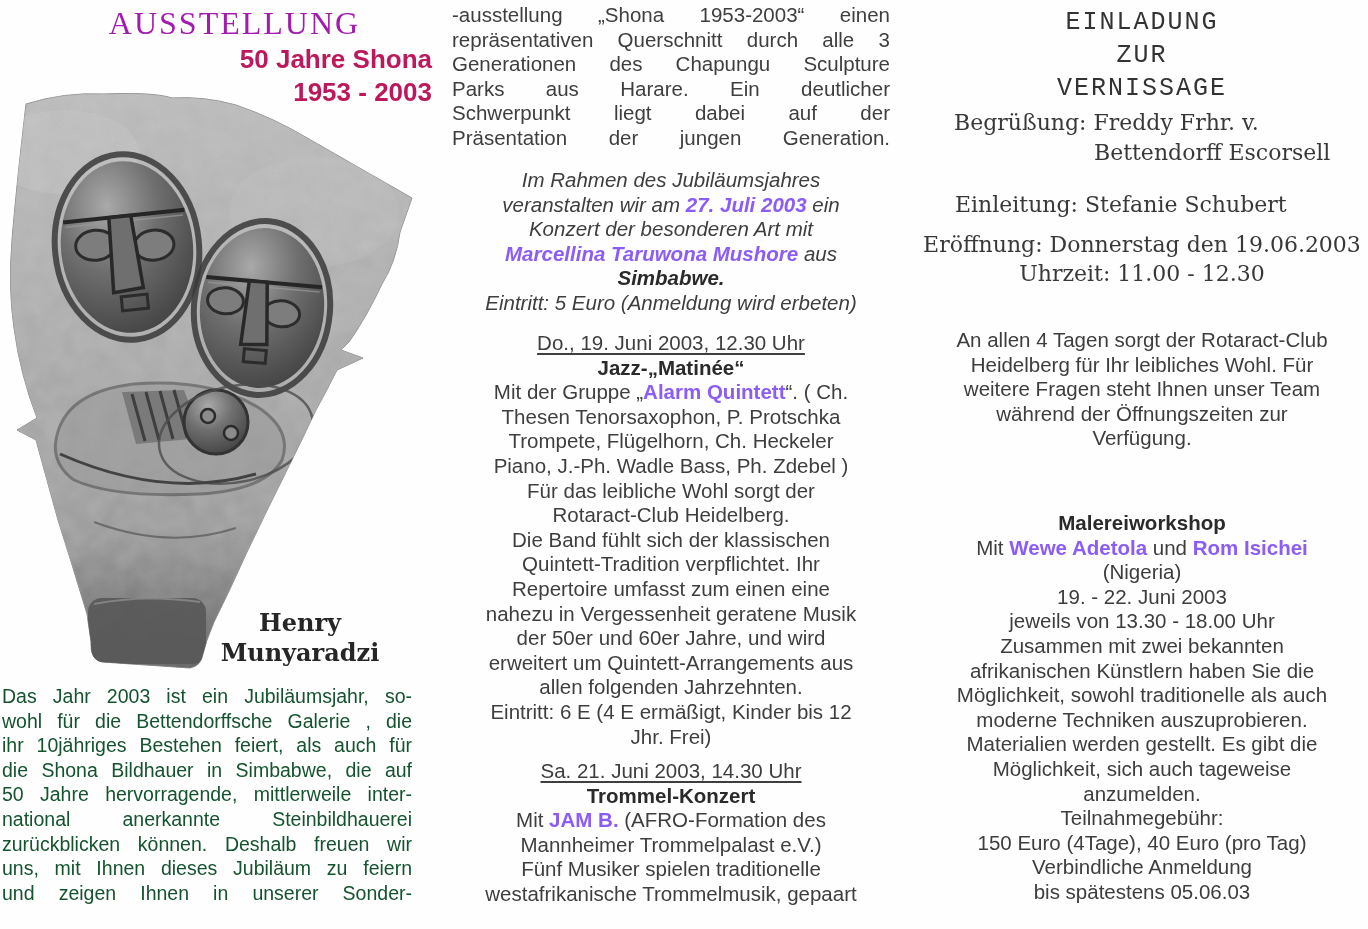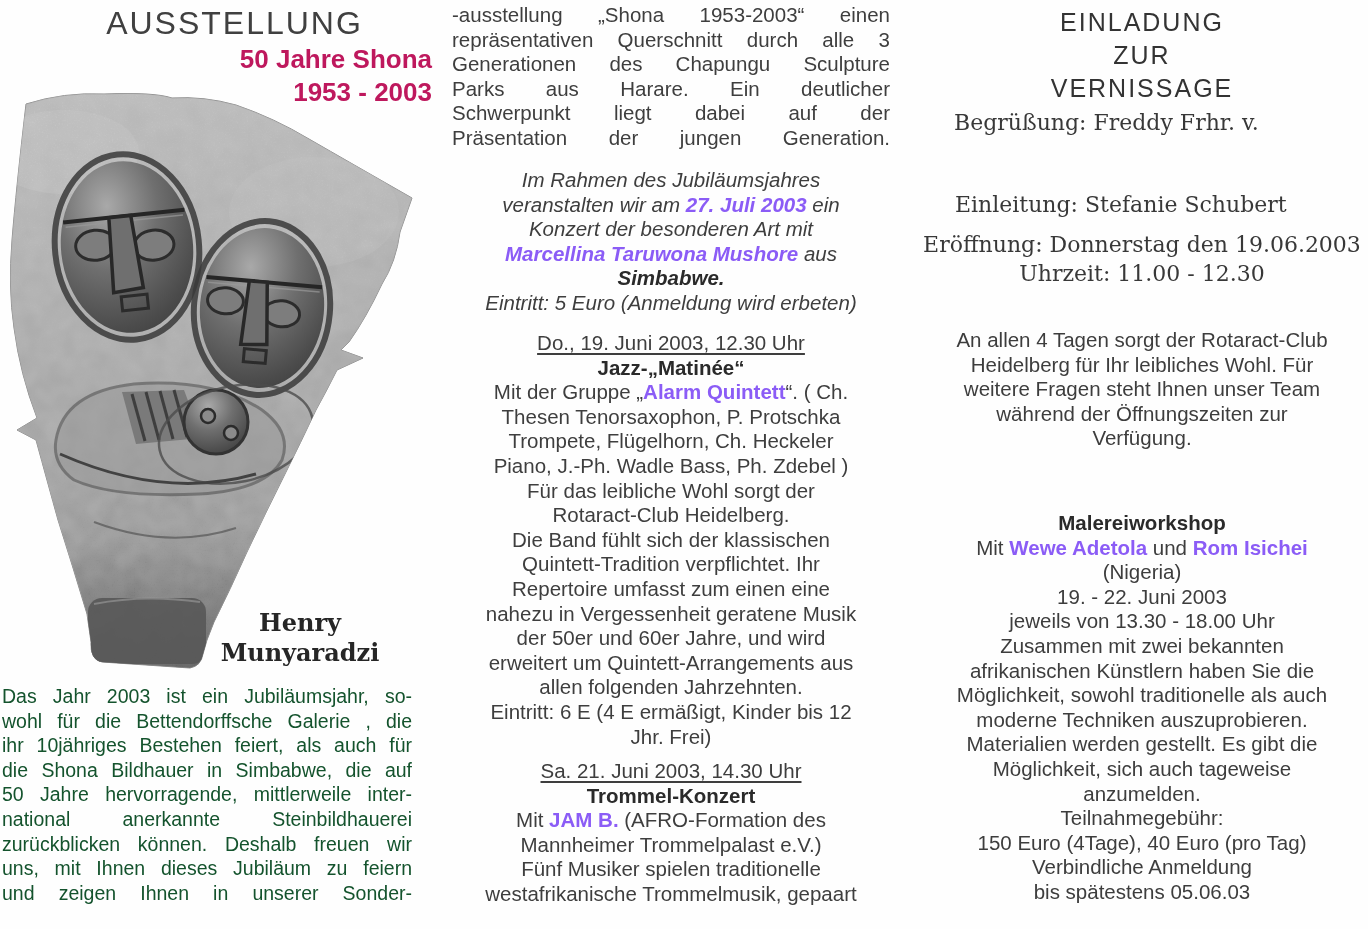--- a/index.html
+++ b/index.html
@@ -1,43 +1,43 @@
 <!DOCTYPE html>
 <html><head>
 <meta charset="utf-8">
 <style>
   html,body{margin:0;padding:0;background:#fdfdfd;}
   .page{position:relative;width:1368px;height:929px;background:#fefefe;overflow:hidden;
         font-family:"Liberation Sans",sans-serif;color:#3d3d3d;}
   .col{position:absolute;top:0;height:929px;}
   
   .col-left{left:0;width:432px;}
-  .exh-title{margin:3px 0 0;text-align:center;font-family:Liberation Sans, sans-serif;font-weight:400;
-             font-size:32px;line-height:40px;letter-spacing:2px;color:#404040;padding-left:37px;}
+  .exh-title{margin:3px 0 0;text-align:center;font-family:Liberation Serif, serif;font-weight:400;
+             font-size:32px;line-height:40px;letter-spacing:2px;color:#a21caf;padding-left:37px;}
   .exh-sub{text-align:right;font-weight:700;font-size:26px;line-height:33px;color:#be185d;margin-left:42px;}
   .sculpture{position:absolute;left:4px;top:92px;width:415px;height:588px;}
   .caption{position:absolute;left:208px;top:608px;width:184px;text-align:center;
            font-family:"DejaVu Serif",serif;font-weight:700;font-size:24px;line-height:30px;color:#262626;}
   .left-para{position:absolute;left:2px;top:684px;width:410px;font-size:19.5px;line-height:24.6px;color:#14532d;}
   .jlines>div{text-align:justify;text-align-last:justify;}
   
   .col-mid{left:452px;width:440px;font-size:20.5px;line-height:24.6px;color:#3e3e3e;}
   .col-mid .block{position:absolute;left:0;width:438px;}
   .para1{top:3px;}
   .concert{top:168px;font-style:italic;}
   .jazz{top:331px;}
   .drums{top:759px;}
   .clines div{text-align:center;}
   .uline{text-decoration:underline;text-underline-offset:3px;}
   b{font-weight:700;color:#8b5cf6;}
   .bold-line{font-weight:700;color:#2a2a2a;}
   
   .col-right{left:916px;width:452px;}
   .col-right .rblock{position:absolute;left:0;width:452px;}
-  .invite-heading{top:6px;text-align:center;font-family:Liberation Sans, sans-serif;
+  .invite-heading{top:6px;text-align:center;font-family:Liberation Mono, monospace;
                   font-size:25px;line-height:33px;letter-spacing:2px;color:#333;}
   .seriftext{font-family:"DejaVu Serif",serif;font-size:22px;line-height:30px;color:#383838;}
   .greeting{top:108px;}
   .greeting .l1{padding-left:38px;}
   .greeting .l2{padding-left:178px;}
   .intro{top:190px;padding-left:39px;box-sizing:border-box;}
   .opening{top:230px;text-align:center;line-height:29px;}
   .care{top:328px;font-size:20.5px;line-height:24.6px;}
   .care div{text-align:center;}
   .workshop{top:511px;font-size:20.5px;line-height:24.6px;}
@@ -218,20 +218,21 @@
 
   <section class="col col-right">
     <div class="rblock invite-heading">
         <div>EINLADUNG</div>
         <div>ZUR</div>
         <div>VERNISSAGE</div>
       </div>
 
     <div class="rblock greeting seriftext">
       <div class="l1">Begrüßung: Freddy Frhr. v.</div>
+      <div class="l2">Bettendorff Escorsell</div>
     </div>
 
     <div class="rblock intro seriftext">Einleitung: Stefanie Schubert</div>
 
     <div class="rblock opening seriftext">
       <div>Eröffnung: Donnerstag den 19.06.2003</div>
       <div>Uhrzeit: 11.00 - 12.30</div>
     </div>
 
     <div class="rblock care">

